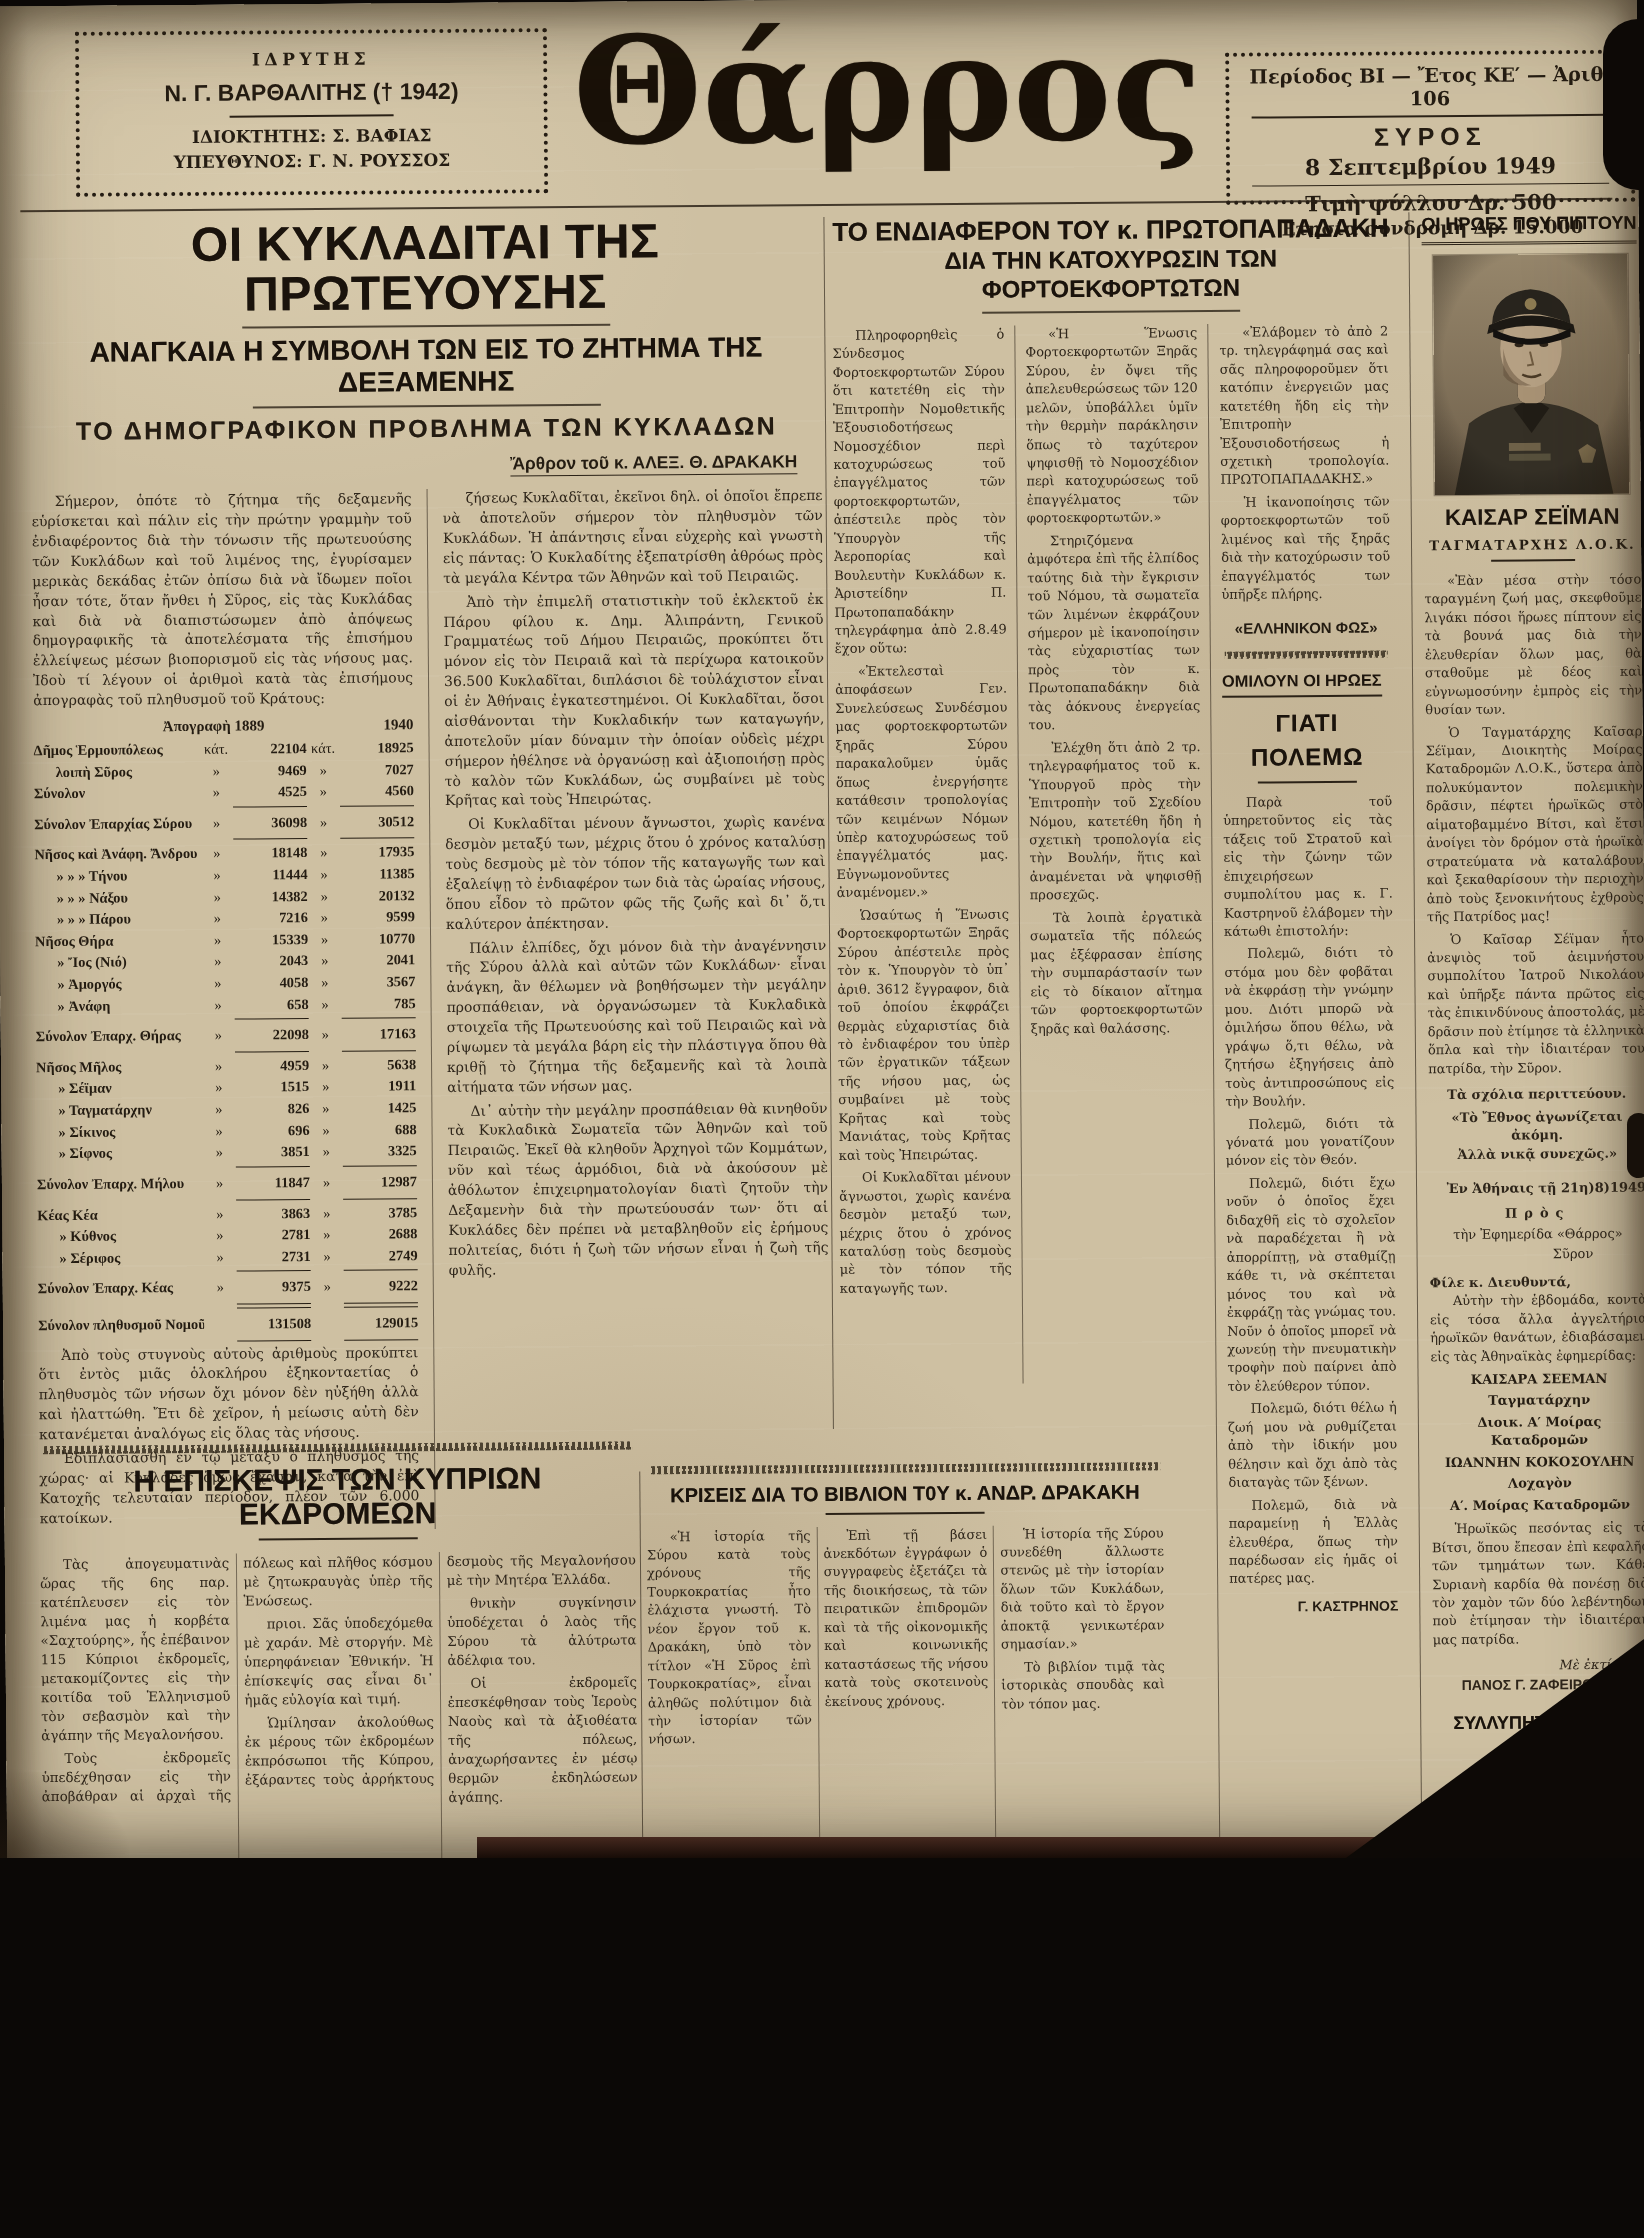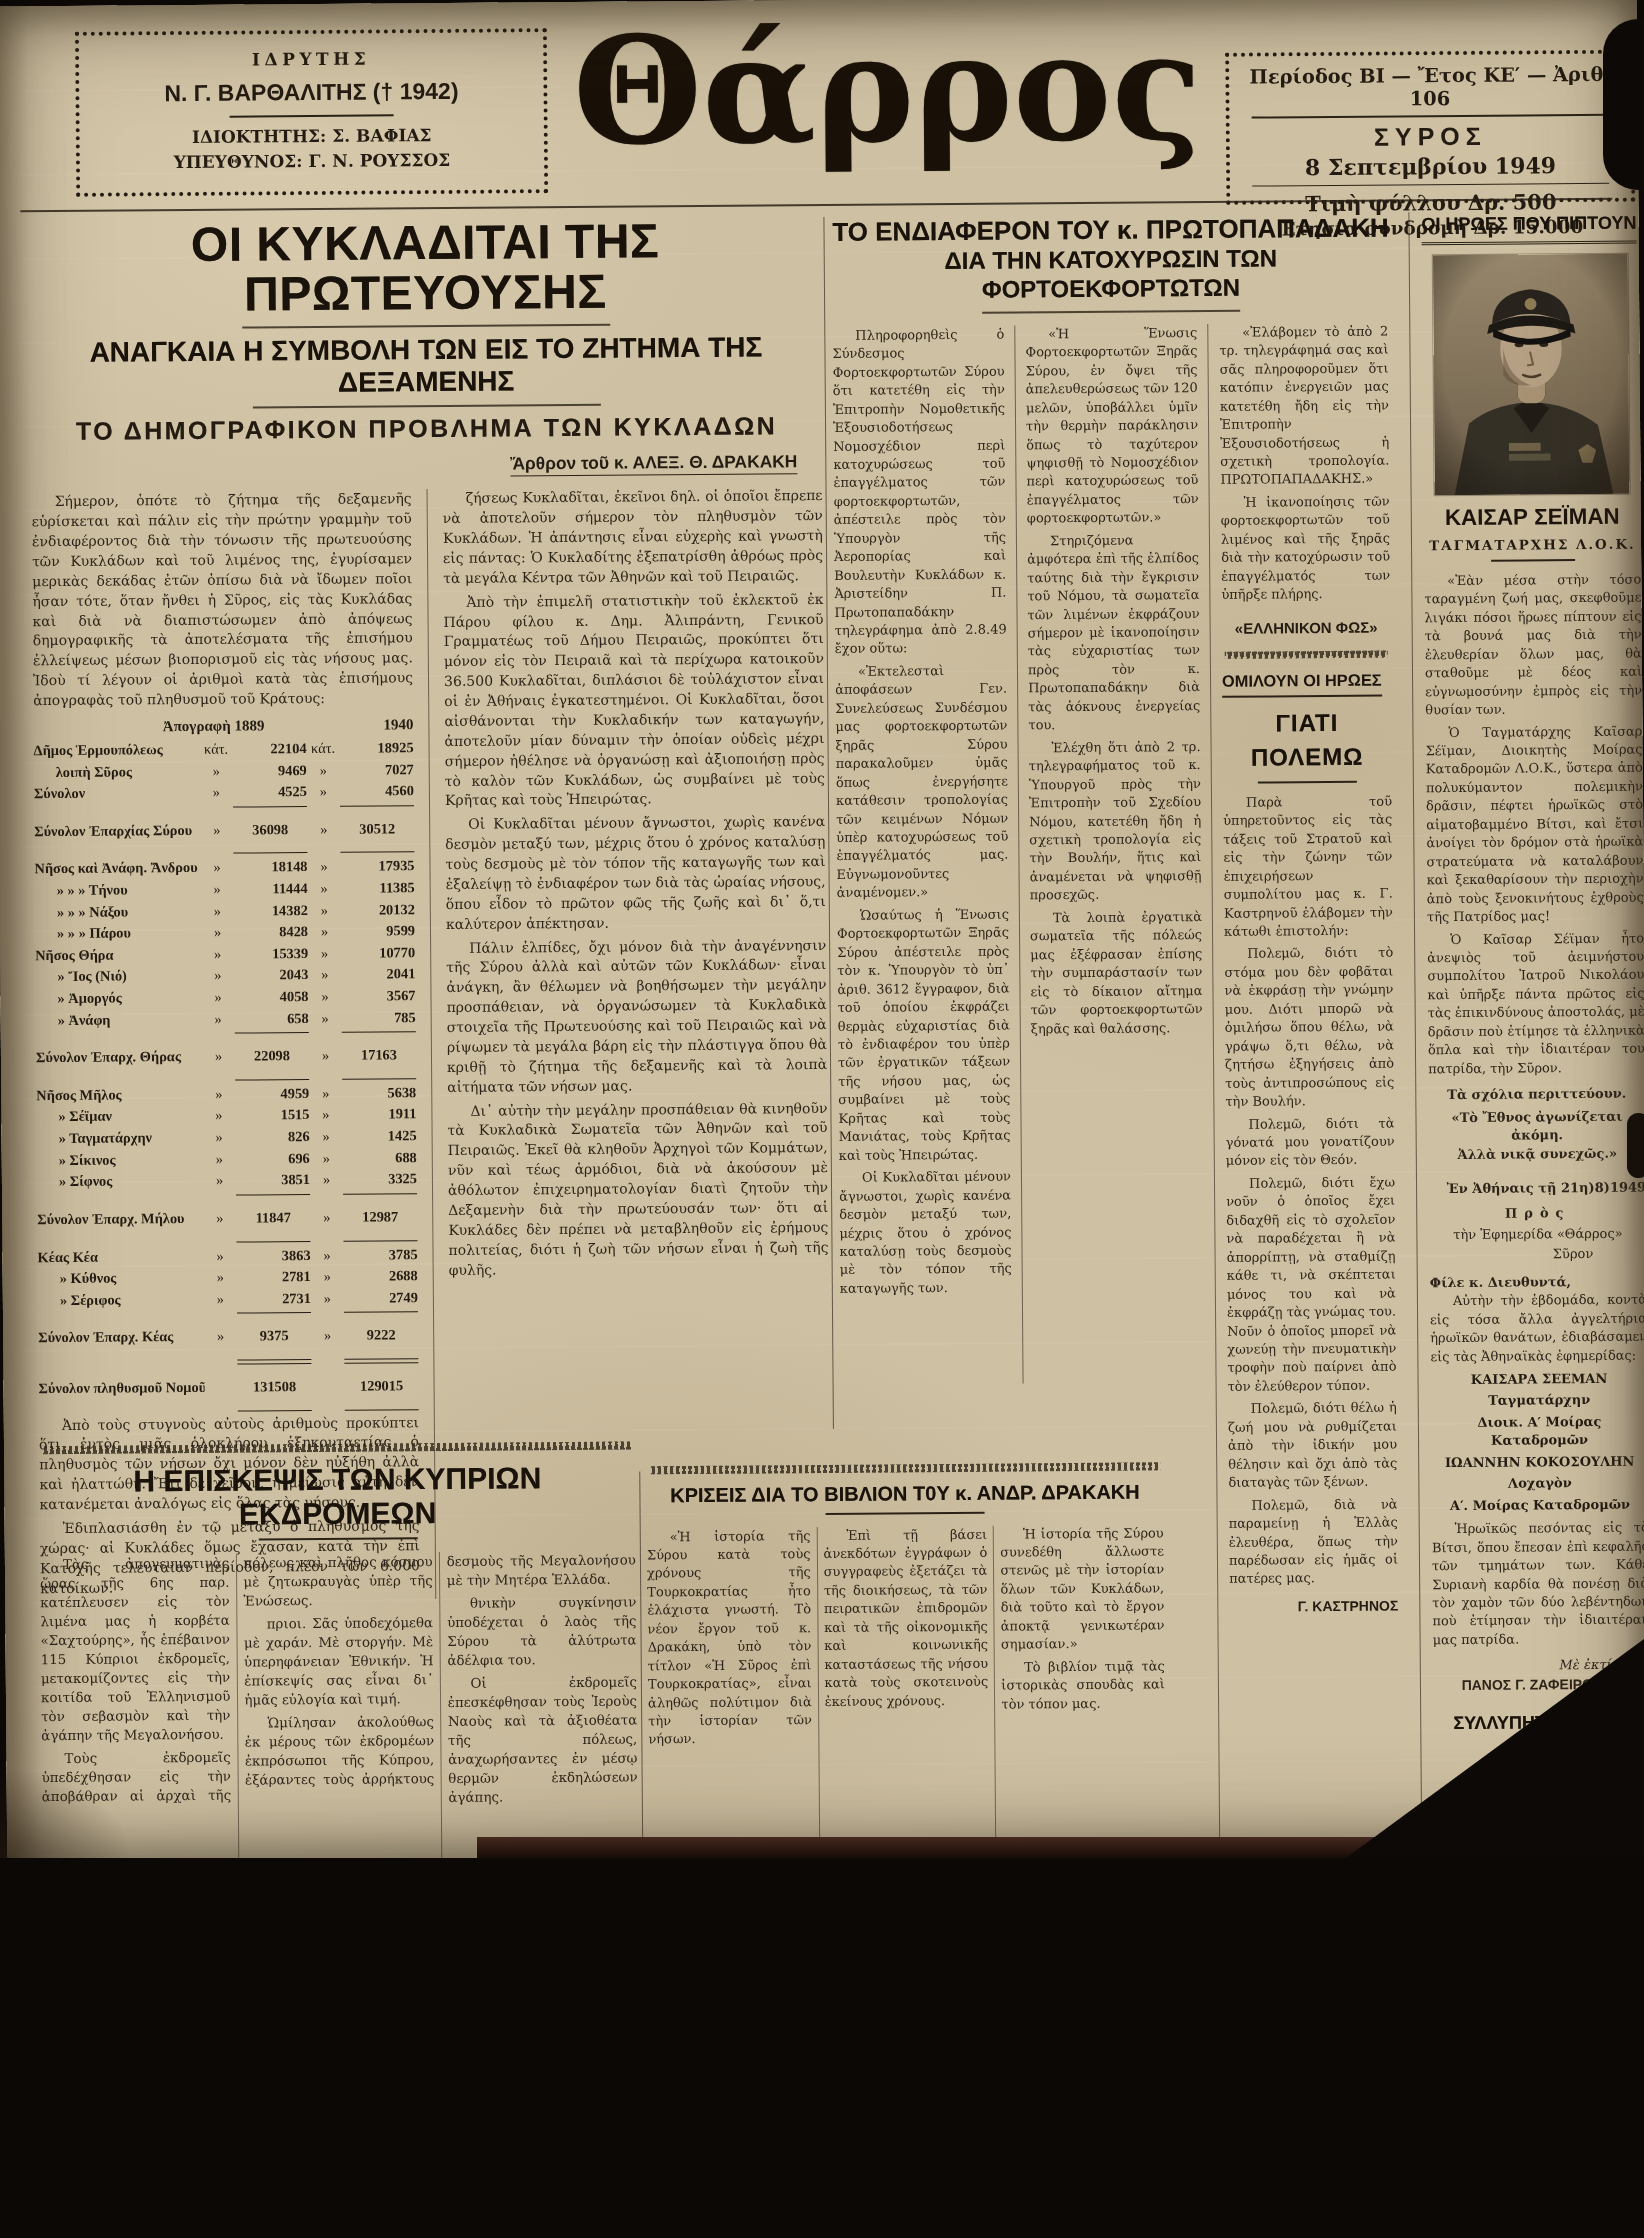--- a/index.html
+++ b/index.html
@@ -67,21 +67,21 @@
   .t-head{display:flex;font:700 15px "Liberation Serif",serif;color:#241c12;margin:8px 0 4px;}
   .t-head .sp{flex:1;}
   .t-head .y{width:149px;text-align:right;}
   .trow{display:flex;align-items:baseline;font:700 14.4px "Liberation Serif",serif;
         line-height:1.5;color:#241c12;}
   .tlabel{flex:1;white-space:nowrap;overflow:hidden;}
   .trow.sub .tlabel{padding-left:22px;}
   .tunit{width:33px;text-align:center;font-weight:400;}
   .tnum{width:74px;text-align:right;}
   .trow.total{margin:3px 0;}
-  .trow.total .tnum{border-top:1px solid #241c12;border-bottom:1px solid #241c12;padding:12px 0;text-align:center;}
+  .trow.total .tnum{border-top:1px solid #241c12;border-bottom:1px solid #241c12;padding:5px 0;}
   
   #mid{left:837px;top:217px;width:558px;}
   #mid .h1a{font-size:26px;line-height:1.2;}
   #mid .h1b{font-size:24px;line-height:1.2;}
   #mid .cols{display:flex;margin-top:12px;font-size:13px;}
   #mid .colA{width:172px;padding-right:10px;border-right:1px solid rgba(43,34,23,.6);height:1058px;overflow:hidden;}
   #mid .colB{width:172px;padding:0 10px;height:1058px;overflow:hidden;}
   #mid .colC{width:169px;border-left:1px solid rgba(43,34,23,.6);padding-left:11px;height:1888px;overflow:hidden;}
   .signoff{text-align:center;font-weight:700;font-size:15px;margin:13px 0;color:#241c12;
            font-family:"Liberation Sans",sans-serif;}
@@ -239,21 +239,21 @@
                   <span class="tlabel">»  »  »  Νάξου</span>
                   <span class="tunit">»</span>
                   <span class="tnum">14382</span>
                   <span class="tunit">»</span>
                   <span class="tnum">20132</span>
                 </div>
 
                 <div class="trow sub">
                   <span class="tlabel">»  »  »  Πάρου</span>
                   <span class="tunit">»</span>
-                  <span class="tnum">8428</span>
+                  <span class="tnum">7216</span>
                   <span class="tunit">»</span>
                   <span class="tnum">9599</span>
                 </div>
 
                 <div class="trow">
                   <span class="tlabel">Νῆσος Θήρα</span>
                   <span class="tunit">»</span>
                   <span class="tnum">15339</span>
                   <span class="tunit">»</span>
                   <span class="tnum">10770</span>

